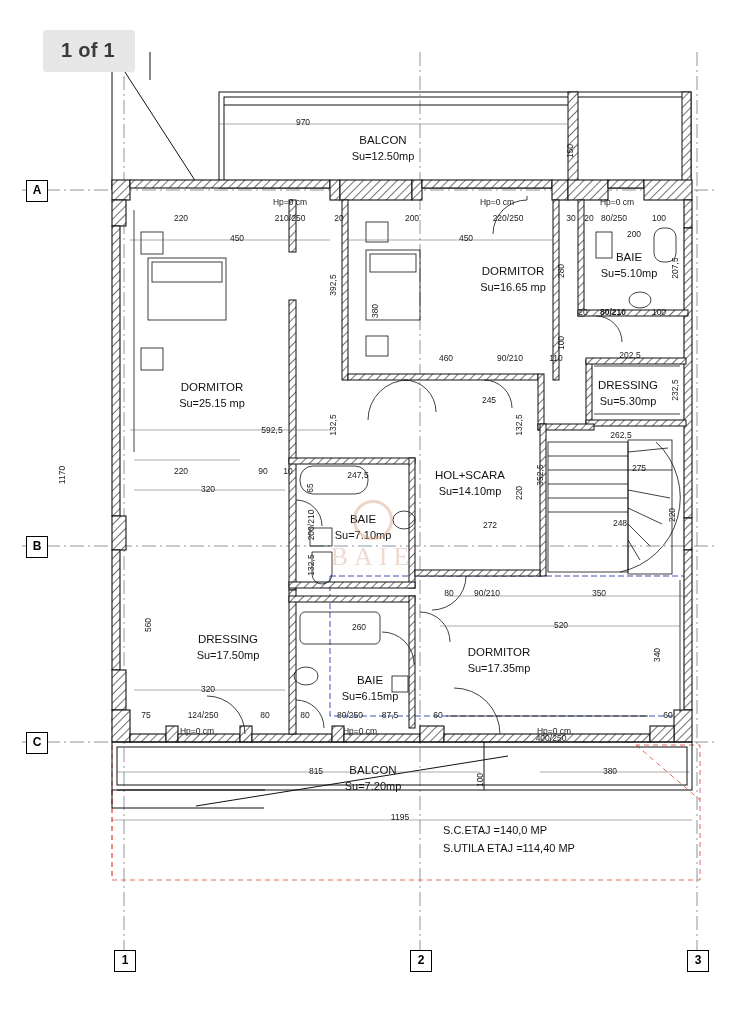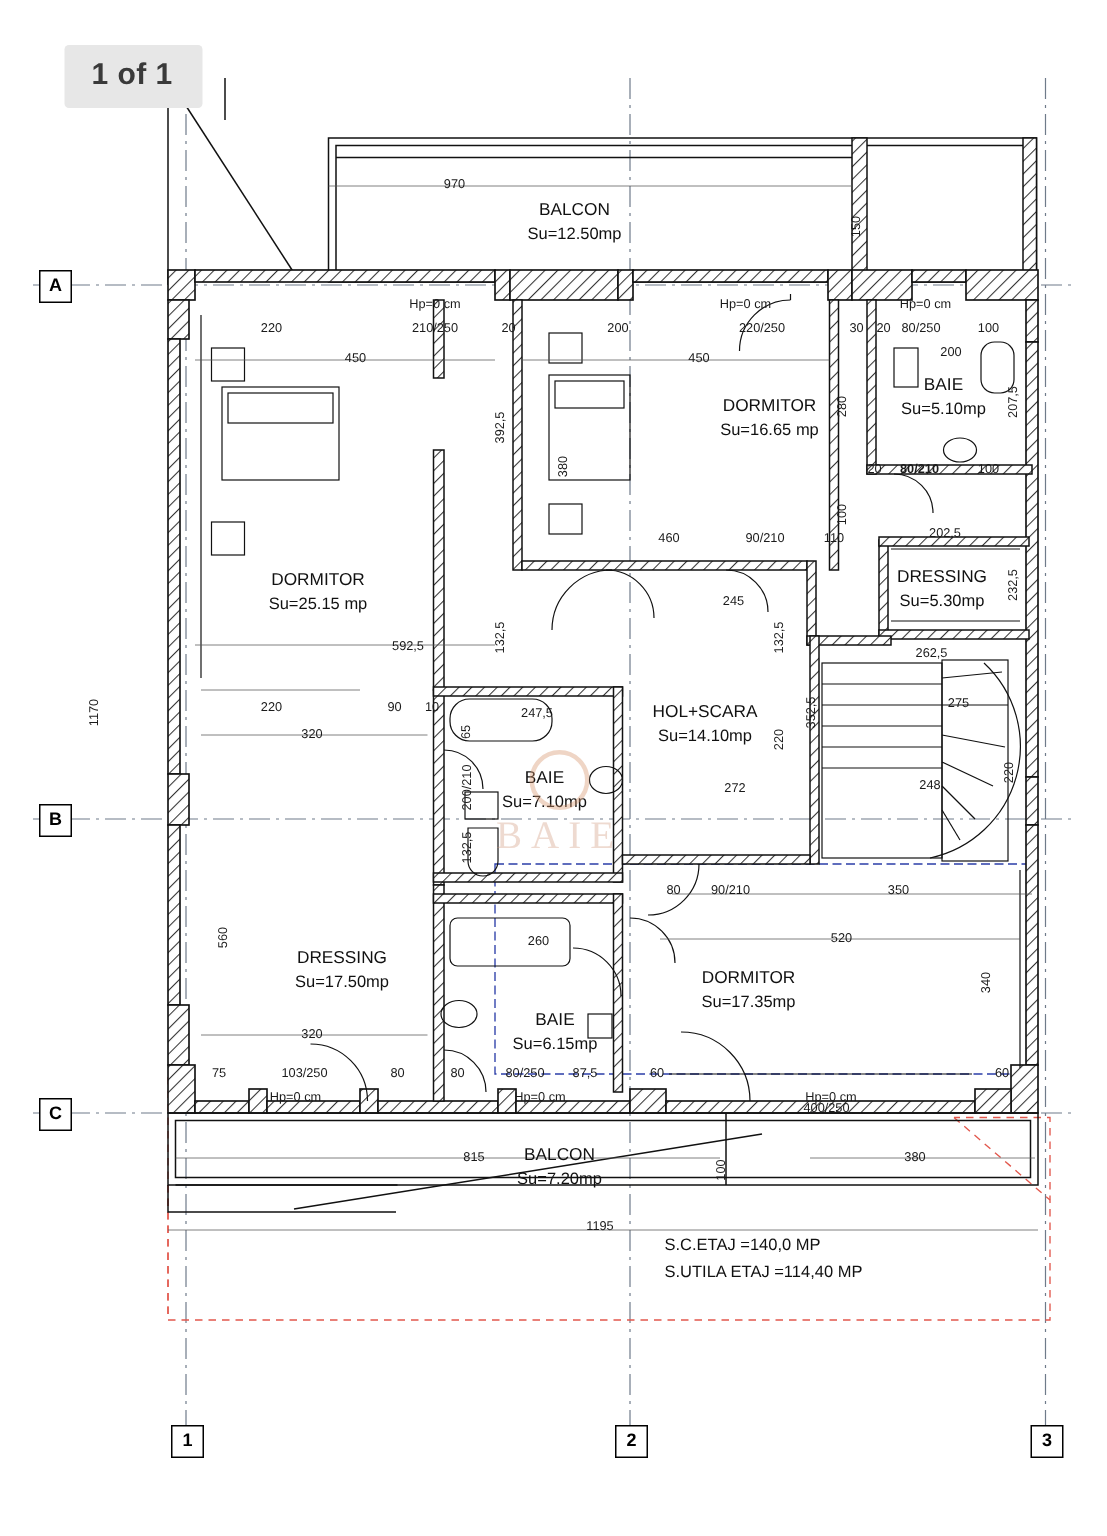--- a/index.html
+++ b/index.html
@@ -422,21 +422,21 @@
     <div class="dim vert" style="left: 311px; top: 560px;">132,5</div>
     <div class="dim" style="left: 449px; top: 588px;">80</div>
     <div class="dim" style="left: 487px; top: 588px;">90/210</div>
     <div class="dim" style="left: 599px; top: 588px;">350</div>
     <div class="dim vert" style="left: 148px; top: 620px;">560</div>
     <div class="dim" style="left: 561px; top: 620px;">520</div>
     <div class="dim" style="left: 359px; top: 622px;">260</div>
     <div class="dim vert" style="left: 657px; top: 650px;">340</div>
     <div class="dim" style="left: 208px; top: 684px;">320</div>
     <div class="dim" style="left: 146px; top: 710px;">75</div>
-    <div class="dim" style="left: 203px; top: 710px;">103/250</div>
+    <div class="dim" style="left: 203px; top: 710px;">124/250</div>
     <div class="dim" style="left: 265px; top: 710px;">80</div>
     <div class="dim" style="left: 305px; top: 710px;">80</div>
     <div class="dim" style="left: 350px; top: 710px;">80/250</div>
     <div class="dim" style="left: 390px; top: 710px;">87,5</div>
     <div class="dim" style="left: 438px; top: 710px;">60</div>
     <div class="dim" style="left: 551px; top: 710px; margin-top: 23px;">400/250</div>
     <div class="dim" style="left: 668px; top: 710px;">60</div>
     <div class="dim" style="left: 197px; top: 726px;">Hp=0 cm</div>
     <div class="dim" style="left: 360px; top: 726px;">Hp=0 cm</div>
     <div class="dim" style="left: 554px; top: 726px;">Hp=0 cm</div>

